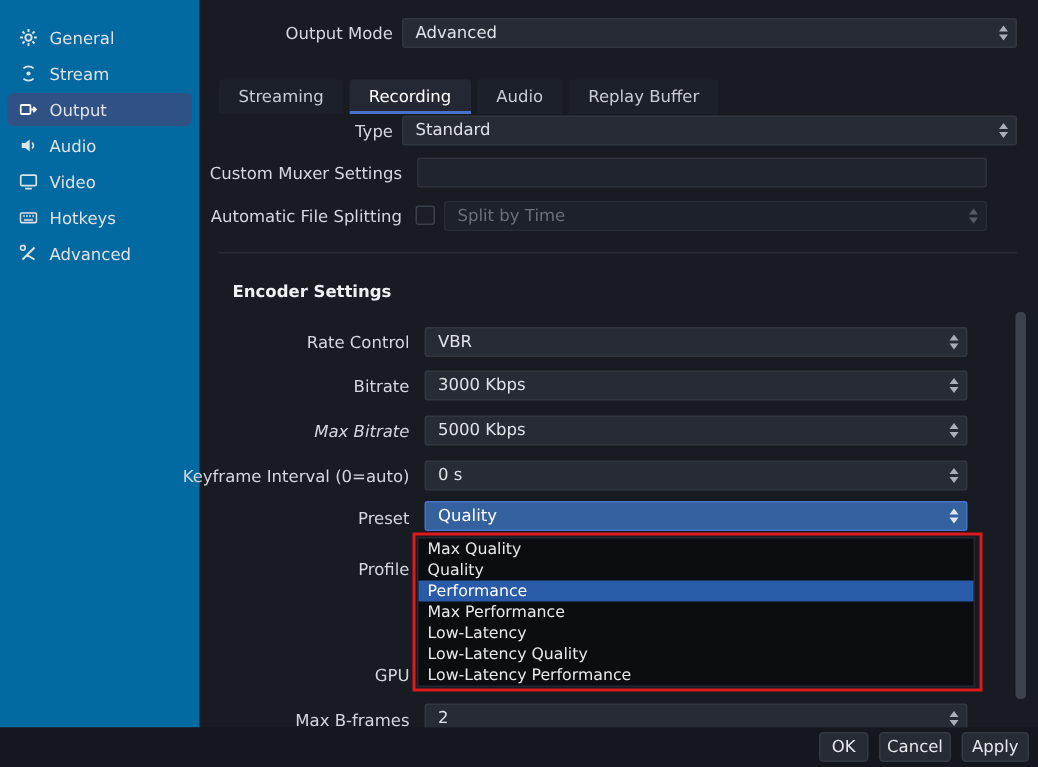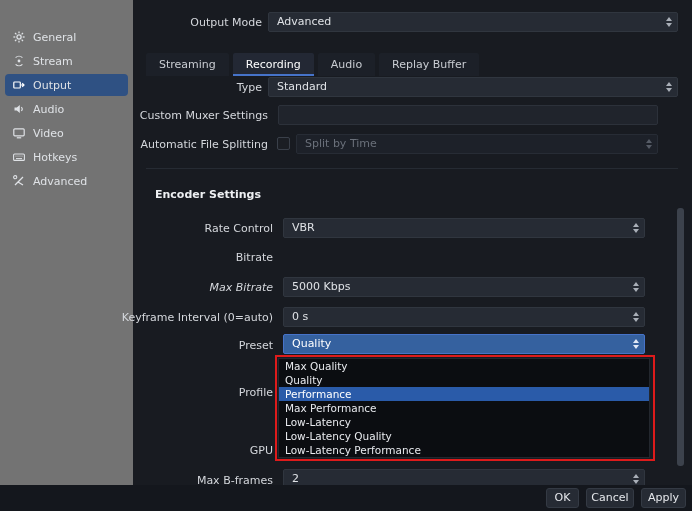--- a/index.html
+++ b/index.html
@@ -1,21 +1,21 @@
 <!DOCTYPE html>
 <html><head>
 <meta charset="utf-8">
 <style>
   * { box-sizing: border-box; margin: 0; padding: 0; }
   html,body { background:#000; }
   body { font-family:"DejaVu Sans", sans-serif; }
   .dialog { position:relative; width:692px; height:511px; background:#181b21; overflow:hidden; color:#dfe2e6; }
 
   
-  .sidebar { position:absolute; left:0; top:0; width:133px; height:485px; background:#737373; padding-top:24px; }
+  .sidebar { position:absolute; left:0; top:0; width:133px; height:485px; background:#0369a1; padding-top:12px; }
   .side-item { display:flex; align-items:center; gap:8px; height:22px; margin:2px 5px; padding:0 8px; border-radius:4px; font-size:11px; color:#dfe2e6; cursor:default; }
   .side-item.selected { background:#2f5183; }
   .side-item svg { flex:0 0 auto; }
 
   
   .lblTop { position:absolute; left:140px; width:122px; text-align:right; font-size:11px; color:#d4d7dc; line-height:20px; white-space:nowrap; }
   .lblMid { position:absolute; left:110px; width:163px; text-align:right; font-size:11px; color:#d4d7dc; line-height:19px; white-space:nowrap; }
   .heading { position:absolute; left:155px; top:188px; font-size:11px; font-weight:bold; color:#eef0f3; }
 
   .combo, .spin, .textin {
@@ -178,20 +178,27 @@
   <div class="lblMid" style="top:219px;">Rate Control</div>
   <div class="combo" style="left:283px; top:218px; width:362px;">
     <span>VBR</span>
     <span class="arrows">
         <span class="tri-up"></span>
         <span class="tri-down"></span>
       </span>
   </div>
 
   <div class="lblMid" style="top:248px;">Bitrate</div>
+  <div class="spin" style="left:283px; top:247px; width:362px;">
+    <span>3000 Kbps</span>
+    <span class="arrows">
+        <span class="tri-up"></span>
+        <span class="tri-down"></span>
+      </span>
+  </div>
 
   <div class="lblMid" style="top:278px;font-style:italic;">Max Bitrate</div>
   <div class="spin" style="left:283px; top:277px; width:362px;">
     <span>5000 Kbps</span>
     <span class="arrows">
         <span class="tri-up"></span>
         <span class="tri-down"></span>
       </span>
   </div>
 
@@ -206,21 +213,21 @@
 
   <div class="lblMid" style="top:336px;">Preset</div>
   <div class="combo blue" style="left:283px; top:334px; width:362px;">
     <span>Quality</span>
     <span class="arrows">
         <span class="tri-up" style="border-bottom-color:#dfe7f5"></span>
         <span class="tri-down" style="border-top-color:#dfe7f5"></span>
       </span>
   </div>
 
-  <div class="lblMid" style="top:383px;">Profile</div>
+  <div class="lblMid" style="top:370px;">Profile</div>
   <div class="lblMid" style="top:441px;">GPU</div>
 
   <div class="lblMid" style="top:471px;">Max B-frames</div>
   <div class="spin" style="left:283px; top:469px; width:362px;">
     <span>2</span>
     <span class="arrows">
         <span class="tri-up"></span>
         <span class="tri-down"></span>
       </span>
   </div>

